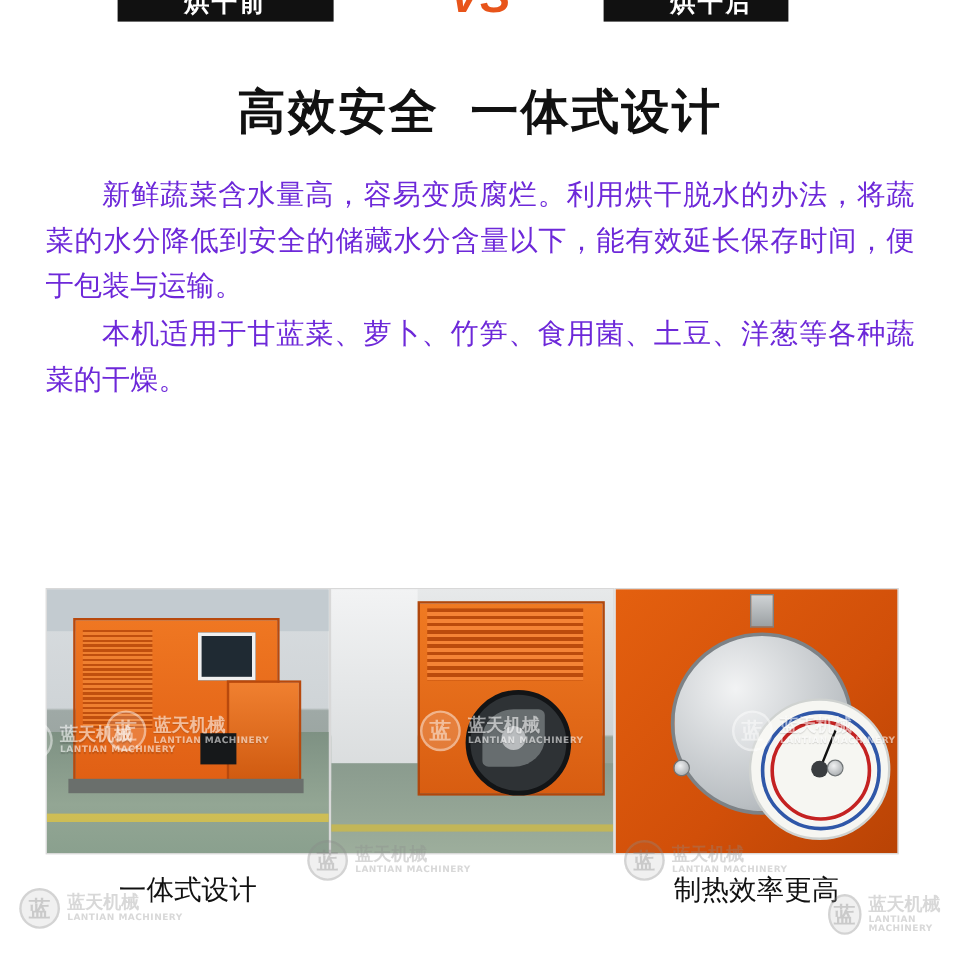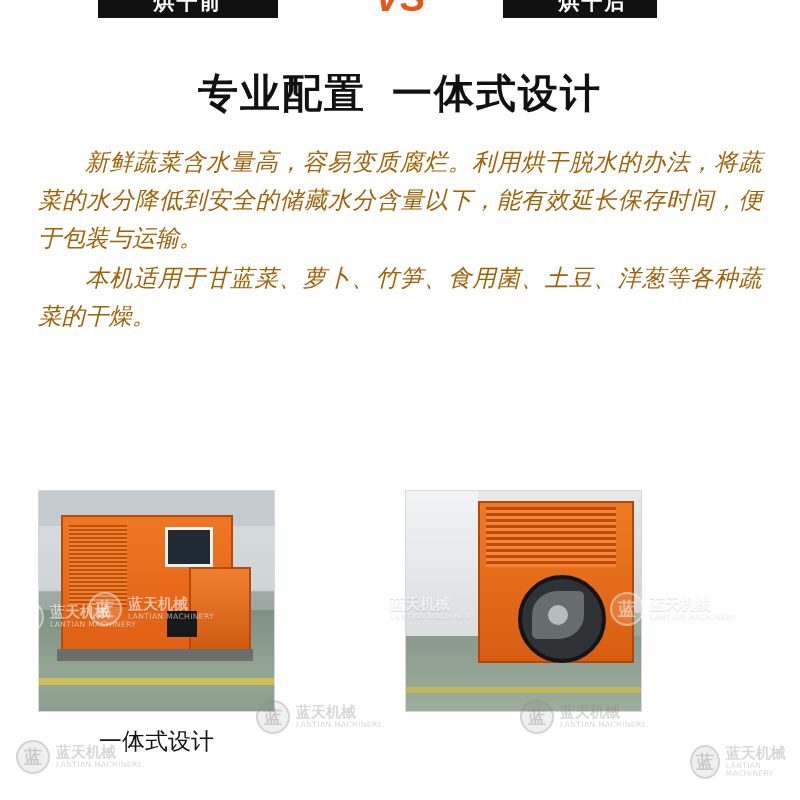--- a/index.html
+++ b/index.html
@@ -83,24 +83,23 @@
     color: #111111;
     letter-spacing: 0px;
     font-family: "Liberation Sans", sans-serif;
   }
 
   
   .body-text {
     margin: 22px 38px 0 38px;
     font-size: 23.5px;
     line-height: 1.62;
-    color: #a16207;
+    color: #6d28d9;
     text-align: justify;
     font-family: "DejaVu Sans", sans-serif;
-    font-style: italic;
   }
   .body-text p {
     margin: 0 0 2px 0;
     text-indent: 2em;
   }
 
   
   .photos {
     position: absolute;
     left: 38px;
@@ -275,21 +274,21 @@
   .wm-text {
     color: rgba(255,255,255,.92);
     font-size: 15px; font-weight: bold; line-height: 1.05;
     text-shadow: 0 1px 1px rgba(0,0,0,.25);
     font-family: "DejaVu Sans", sans-serif;
   }
   .wm-sub {
     display: block;
     font-size: 7.5px;
     letter-spacing: .4px;
-    font-weight: normal;
+    font-weight: bold;
   }
   .wm-dark .wm-logo {
     background: rgba(120,120,120,.18);
     border-color: rgba(140,140,140,.5);
     color: rgba(130,130,130,.6);
   }
   .wm-dark .wm-text {
     color: rgba(140,140,140,.55);
     text-shadow: none;
   }
@@ -307,21 +306,21 @@
 
 <div class="page">
 
   <div class="top-strip">
     <div class="tag tag-left">烘干前</div>
     <div class="vs">VS</div>
     <div class="tag tag-right">烘干后</div>
   </div>
 
   <div class="title-cn">
-    <span>专业配置</span><span class="gap"></span><span>一体式设计</span>
+    <span>高效安全</span><span class="gap"></span><span>一体式设计</span>
   </div>
 
   <div class="body-text">
     <p>新鲜蔬菜含水量高，容易变质腐烂。利用烘干脱水的办法，将蔬菜的水分降低到安全的储藏水分含量以下，能有效延长保存时间，便于包装与运输。</p>
     <p>本机适用于甘蓝菜、萝卜、竹笋、食用菌、土豆、洋葱等各种蔬菜的干燥。</p>
   </div>
 
   <div class="photos">
 
     <div class="photo-cell">
@@ -345,20 +344,36 @@
         <div class="floor2"></div>
         <div class="cab"></div>
         <div class="louver"></div>
         <div class="fanring"></div>
         <div class="blade"></div>
         <div class="fanhub"></div>
         <div class="yellowline2"></div>
       </div>
     </div>
 
+    <div class="photo-cell">
+      <div class="photo p3">
+        <div class="valve"></div>
+        <div class="gaugeout">
+          <div class="gaugein">
+            <div class="ringblue"></div>
+            <div class="ringred"></div>
+            <div class="needle"></div>
+            <div class="capcenter"></div>
+          </div>
+        </div>
+        <div class="screw1"></div>
+        <div class="screw2"></div>
+      </div>
+      <div class="caption">制热效率更高</div>
+    </div>
 
   </div>
 
   <div class="wm wm-a">
     <div class="wm-logo">蓝</div>
     <div class="wm-text">
       <span>蓝天机械</span>
       <span class="wm-sub">LANTIAN MACHINERY</span>
     </div>
   </div>

